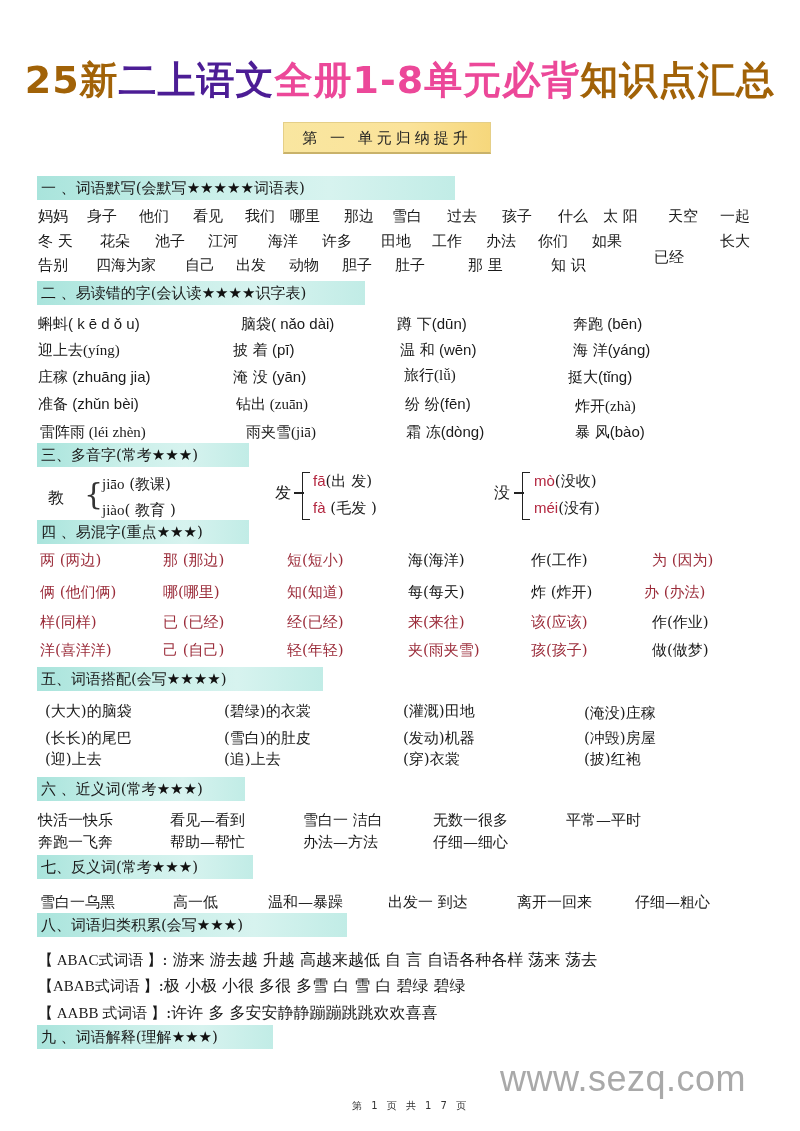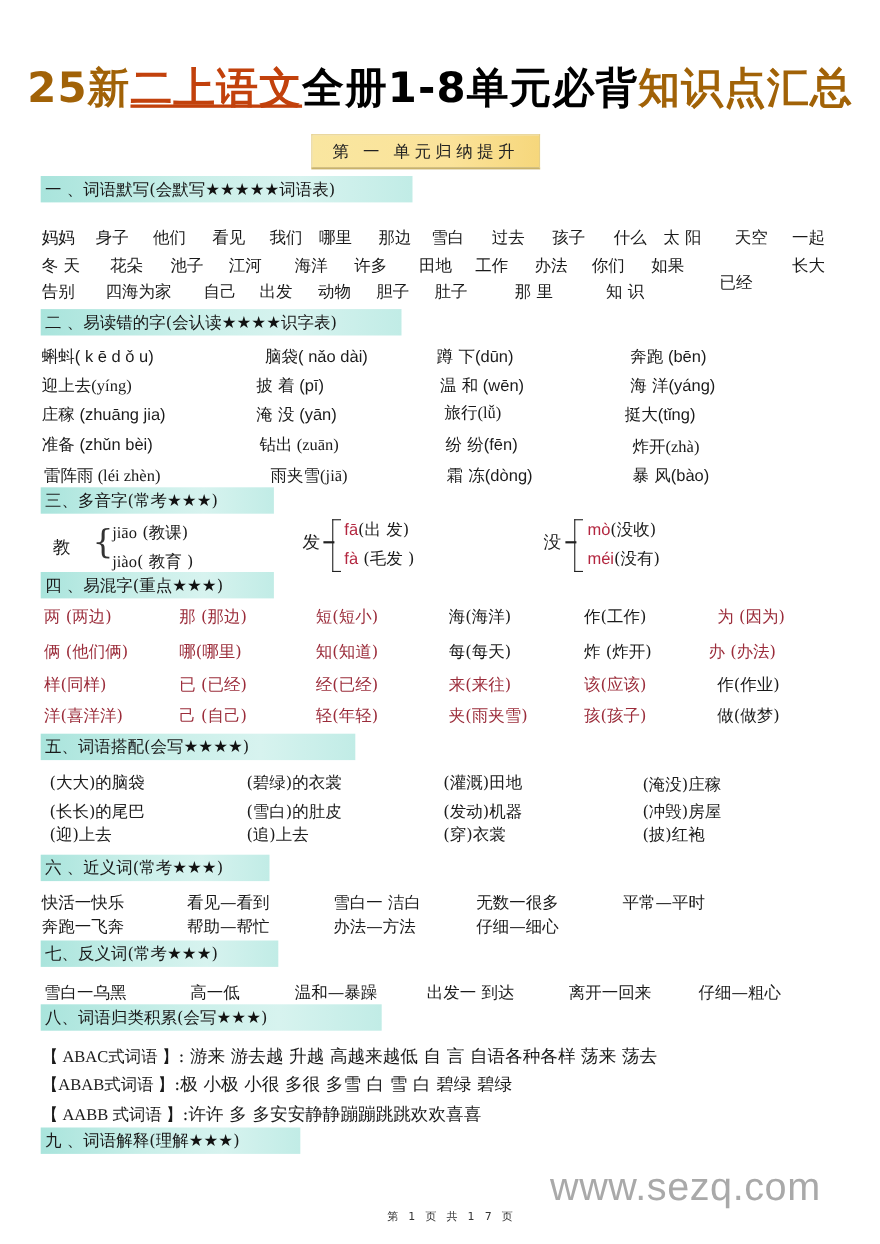--- a/index.html
+++ b/index.html
@@ -5,22 +5,22 @@
   * { box-sizing: border-box; margin: 0; padding: 0; }
   html, body { width: 800px; height: 1131px; background: #ffffff; overflow: hidden; }
   body { position: relative; font-family: "DejaVu Serif", "Liberation Serif", serif; color: #1a1a1a; }
 
   .title {
     position: absolute; left: 0; top: 55px; width: 800px; text-align: center;
     font-family: "DejaVu Sans", "Liberation Sans", sans-serif;
     font-size: 38px; font-weight: bold; letter-spacing: 1px; white-space: nowrap;
   }
   .title .red { color: #a16207; }
-  .title .black { color: #c2410c; text-decoration: underline; }
-  .title .blue { color: #000000; }
+  .title .black { color: #4c1d95; }
+  .title .blue { color: #ec4899; }
 
   .unit-banner {
     position: absolute; left: 283px; top: 122px; width: 208px; height: 32px;
     background: linear-gradient(to right, #f9e6a0, #fbe39a 60%, #f6d77c);
     border: 1px solid #e5cf88; border-bottom: 2px solid #c9b26a;
     text-align: center; line-height: 30px; font-size: 15px; letter-spacing: 4px; color: #222;
   }
 
   .sec-head {
     position: absolute; left: 37px; height: 24px;
@@ -51,21 +51,21 @@
 </style>
 </head>
 <body>
 
 <div class="title">
   <span class="red">25新</span><span class="black">二上语文</span><span class="blue">全册1-8单元必背</span><span class="red">知识点汇总</span>
 </div>
 
 <div class="unit-banner">第 一 单元归纳提升</div>
 
-<div class="sec-head" style="top:160px;width:338px;">
+<div class="sec-head" style="top:176px;width:418px;">
   <span>一 、词语默写(会默写</span><span class="star">★★★★★</span><span>词语表)</span>
 </div>
 <div>
   <div class="cell" style="left:38px;top:206px;">妈妈</div>
   <div class="cell" style="left:87px;top:206px;">身子</div>
   <div class="cell" style="left:139px;top:206px;">他们</div>
   <div class="cell" style="left:193px;top:206px;">看见</div>
   <div class="cell" style="left:245px;top:206px;">我们</div>
   <div class="cell" style="left:290px;top:206px;">哪里</div>
   <div class="cell" style="left:344px;top:206px;">那边</div>

